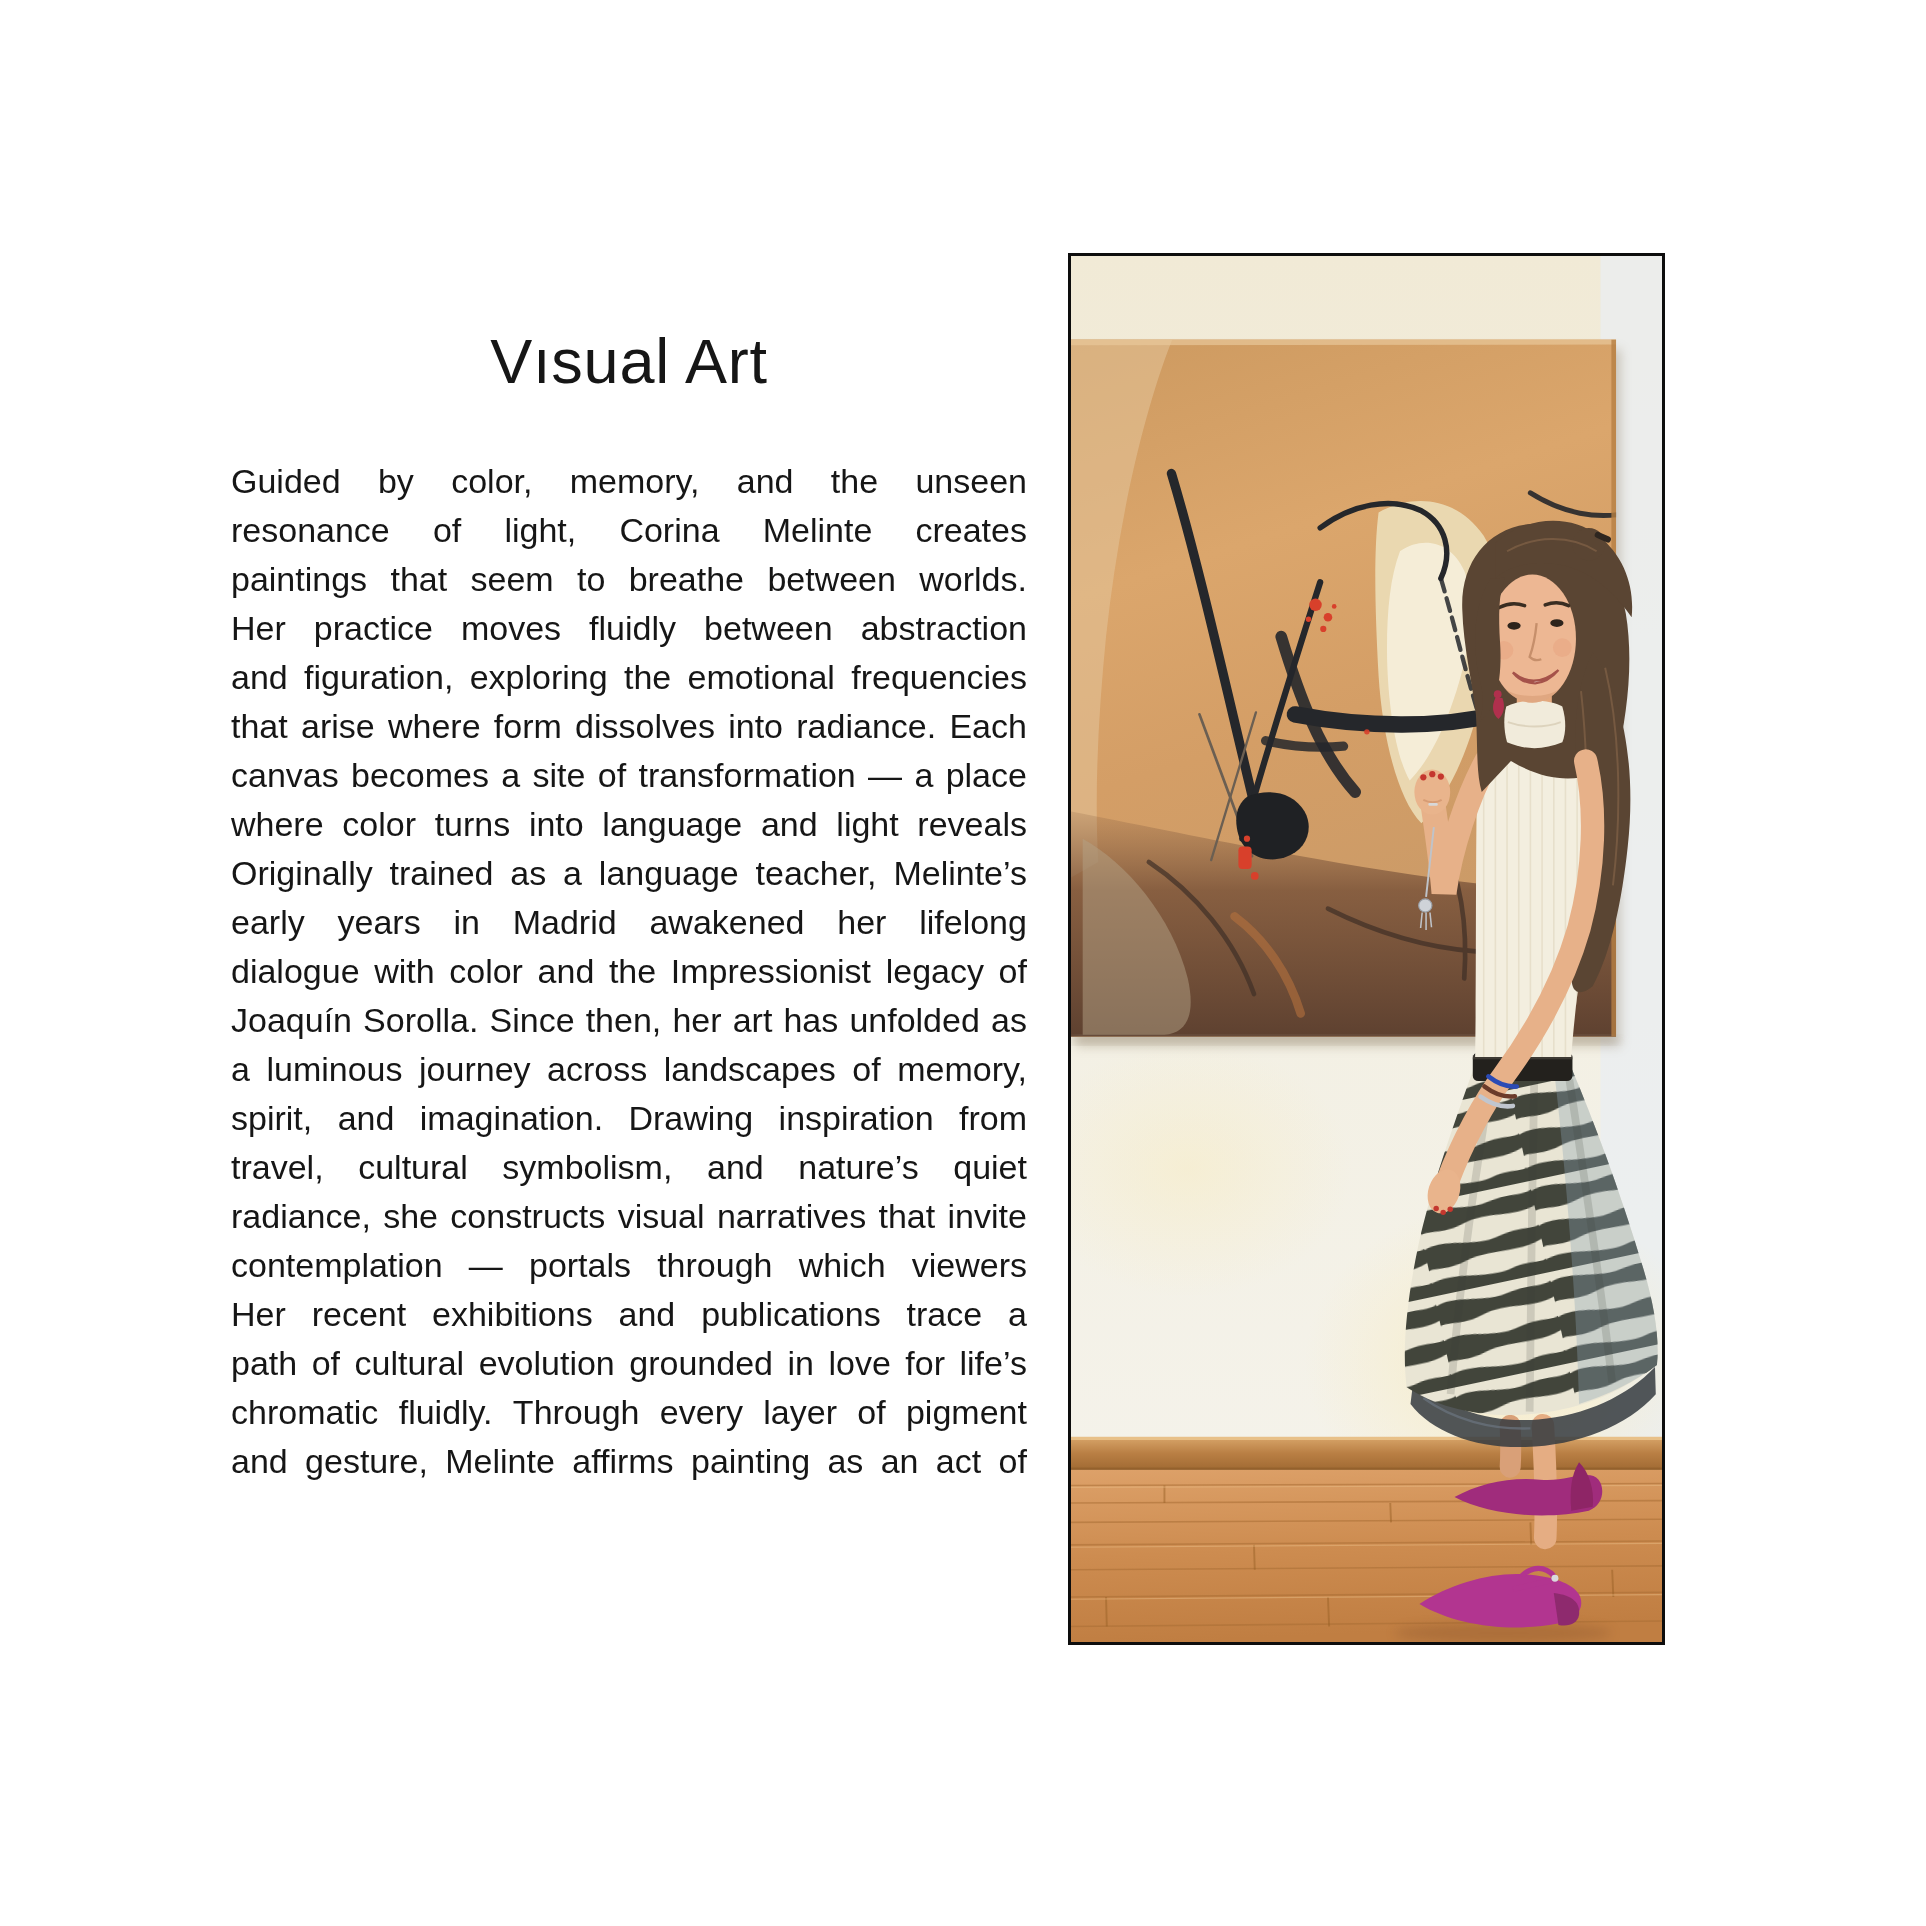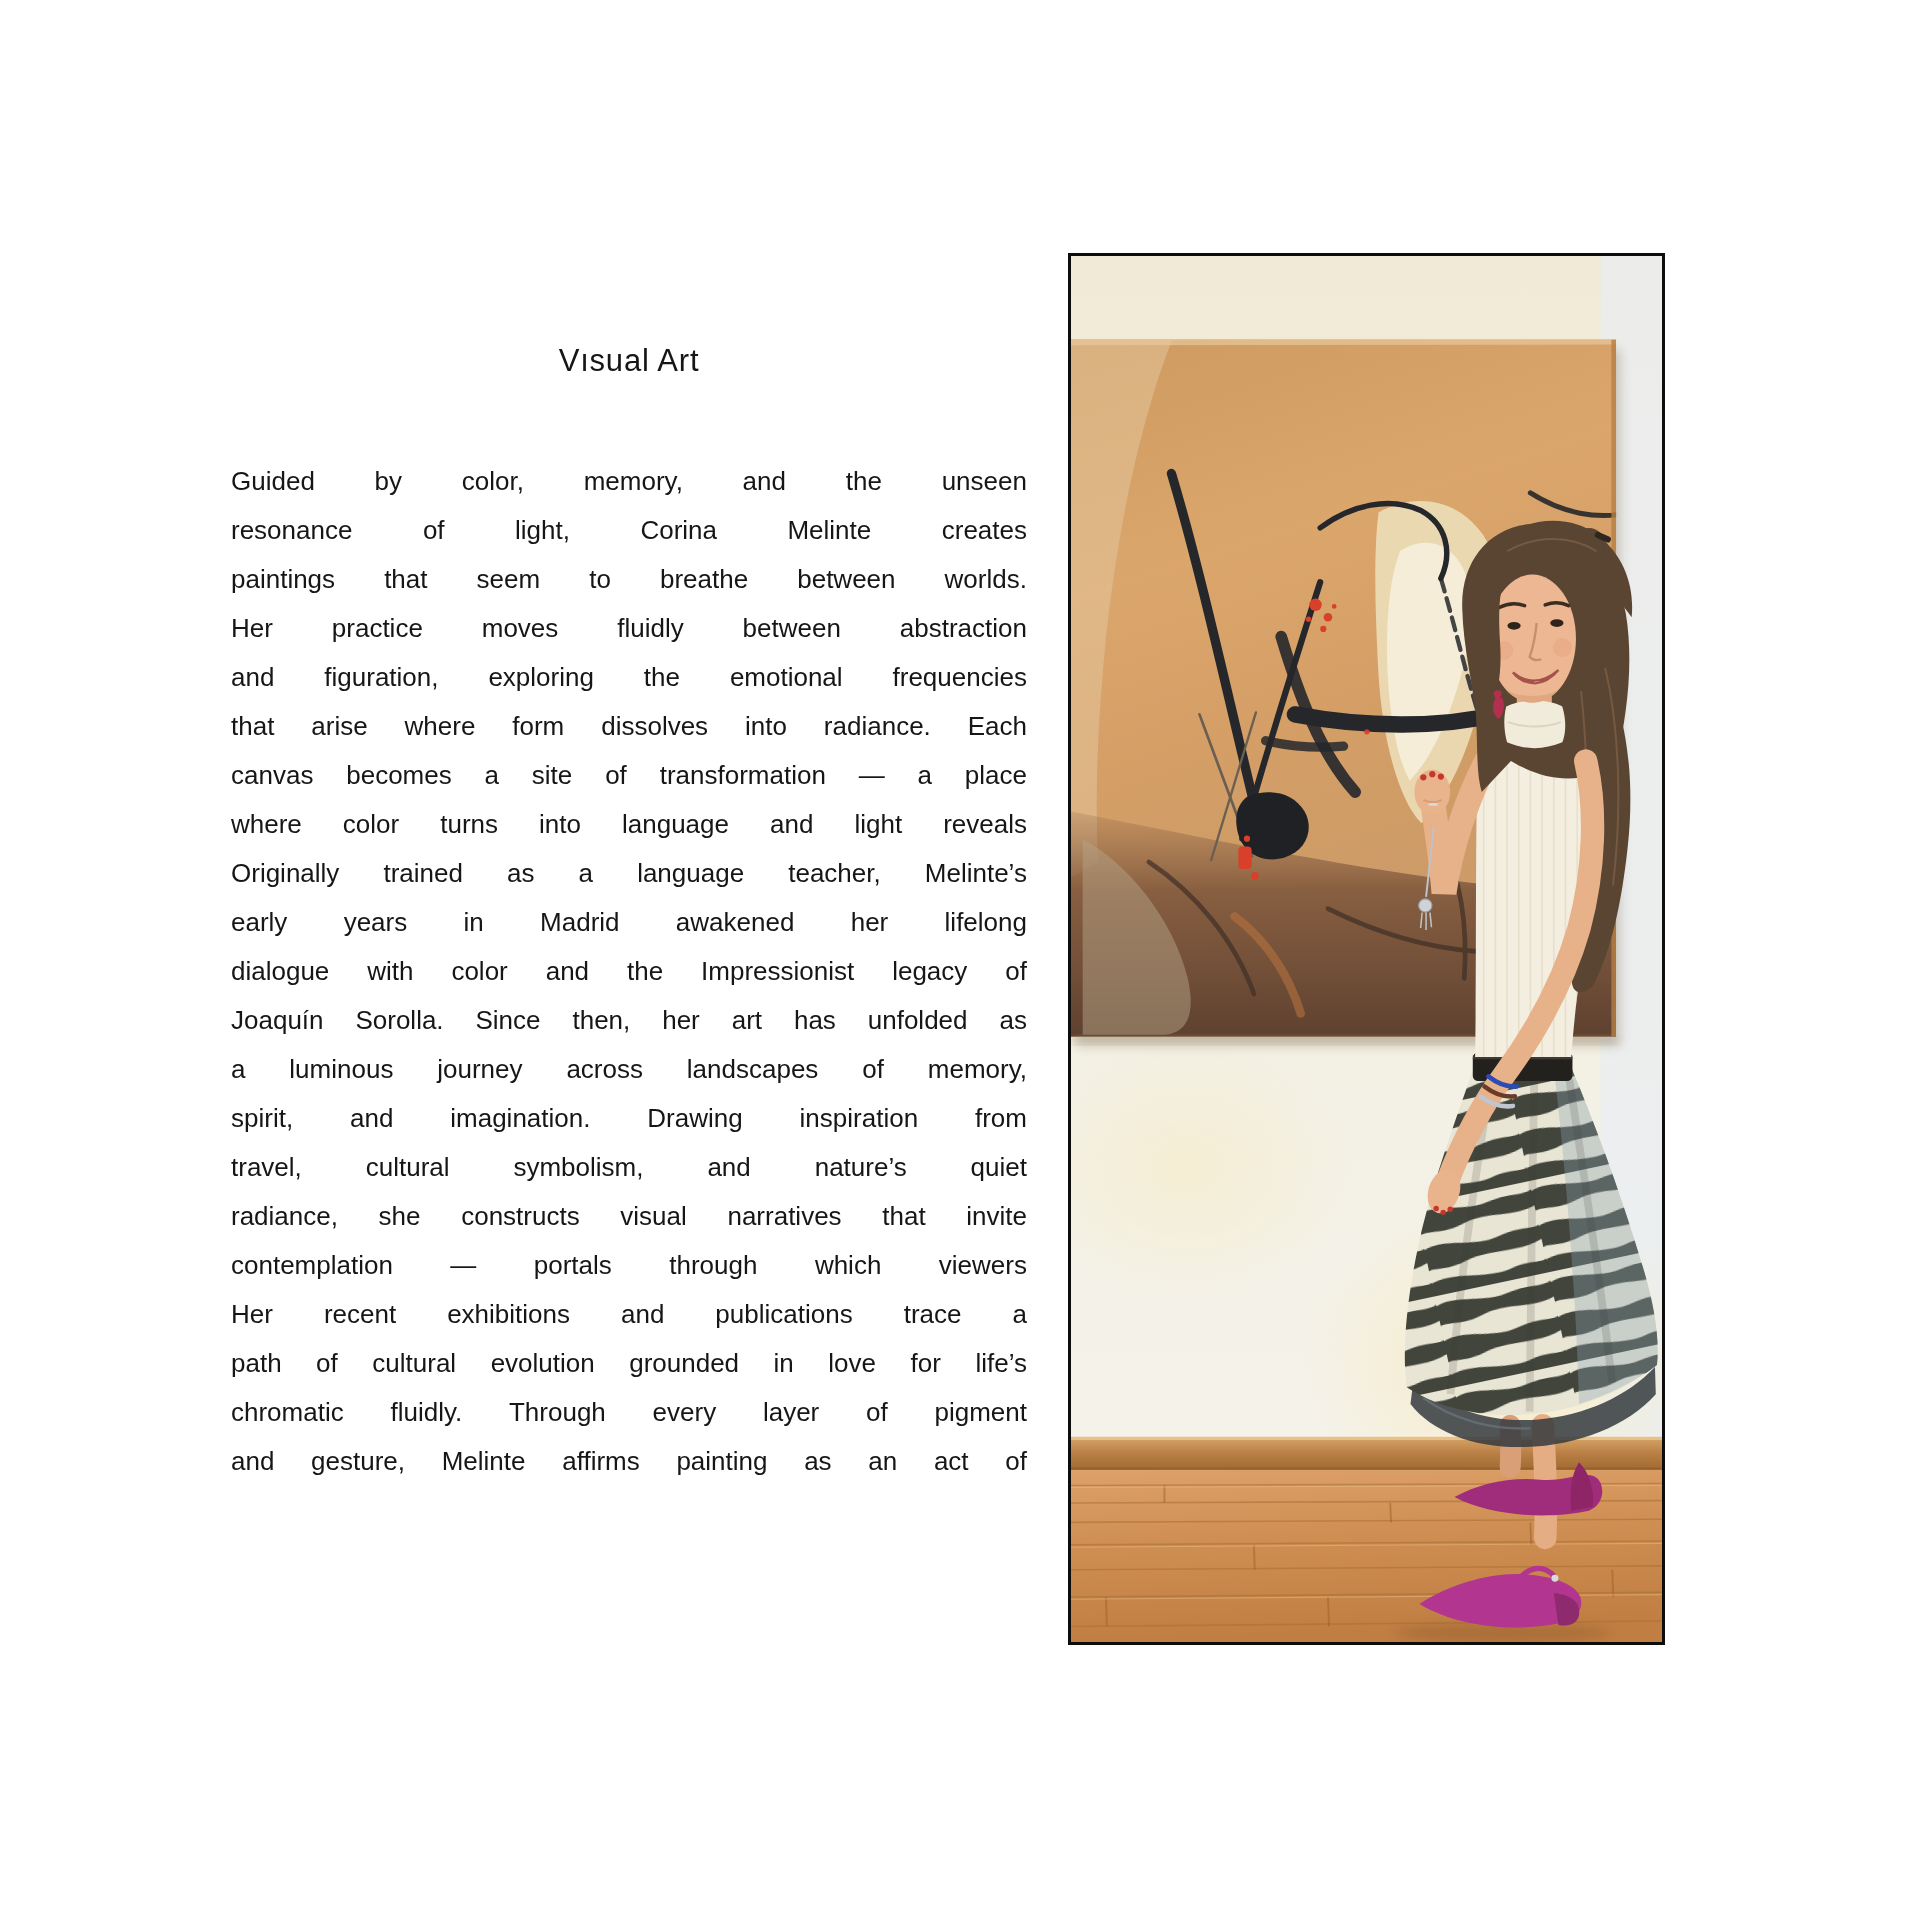--- a/index.html
+++ b/index.html
@@ -11,26 +11,26 @@
     background:var(--bg); color:var(--ink);
     font-family:"Liberation Sans", sans-serif;
   }
   .page-title{
     position:absolute; left:231px; top:255px; width:796px; margin:0;
     font-size:63px; font-weight:400; line-height:74px; letter-spacing:1.2px;
     text-align:center; white-space:nowrap;
   }
   .page-subtitle{
     position:absolute; left:231px; top:334px; width:796px; margin:0;
-    font-size:31px; font-weight:400; line-height:54px; letter-spacing:0.8px;
+    font-size:63px; font-weight:400; line-height:54px; letter-spacing:0.8px;
     text-align:center; white-space:nowrap;
   }
   .bio{
     position:absolute; left:231px; top:457px; width:796px;
-    font-size:26px; color:var(--ink);text-align:center;
+    font-size:34px; color:var(--ink);text-align:center;
   }
   .bio .line{
     display:flex; justify-content:space-between; height:49px; overflow:visible;
   }
   .bio .line span{ display:block; line-height:49px; white-space:pre; }
   .bio .line.last{ display:block; line-height:49px; height:49px; white-space:pre; }
   .photo-frame{
     position:absolute; left:1068px; top:253px; width:597px; height:1392px;
     margin:0; box-sizing:border-box; border:3.9px solid var(--frame);
     background:#f0e9d7;

